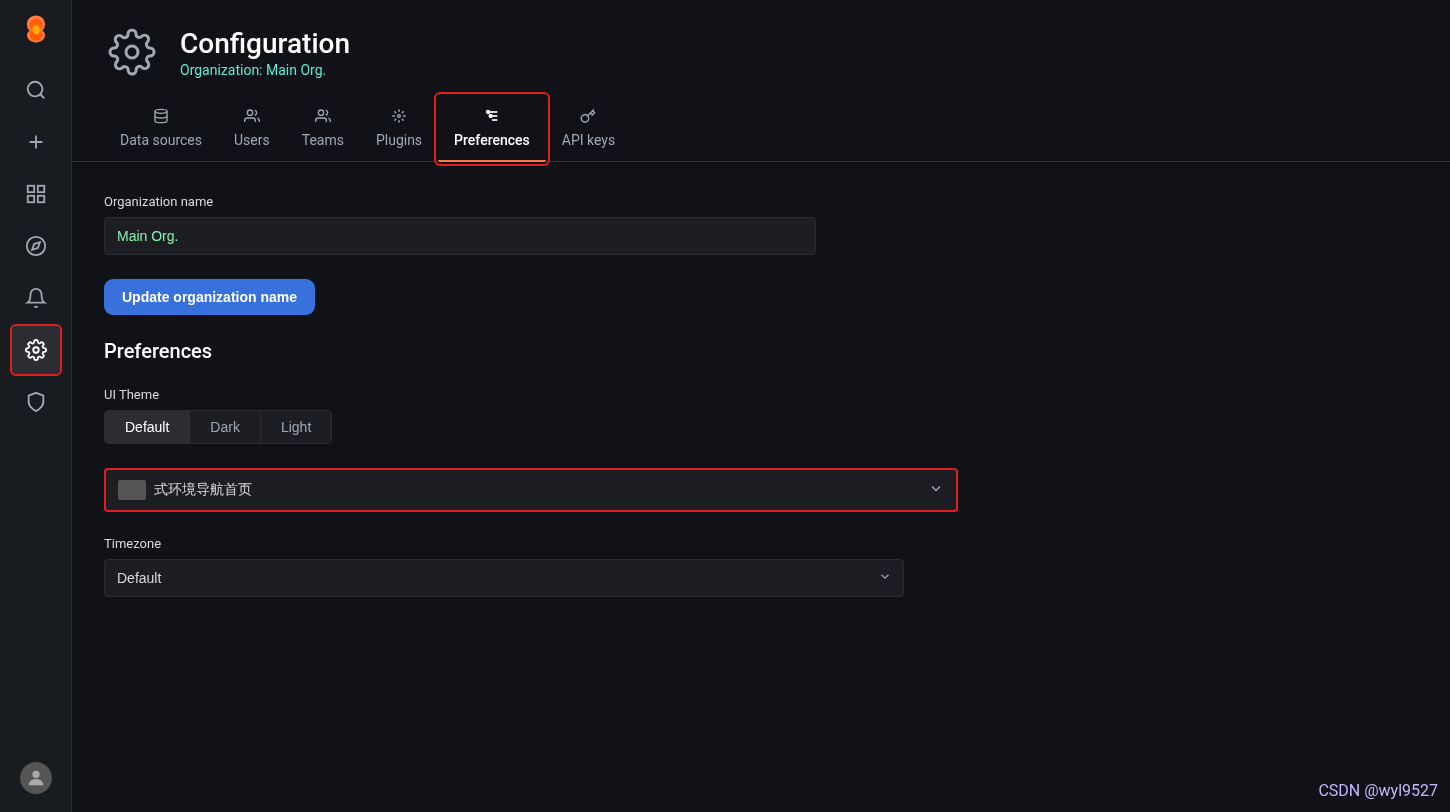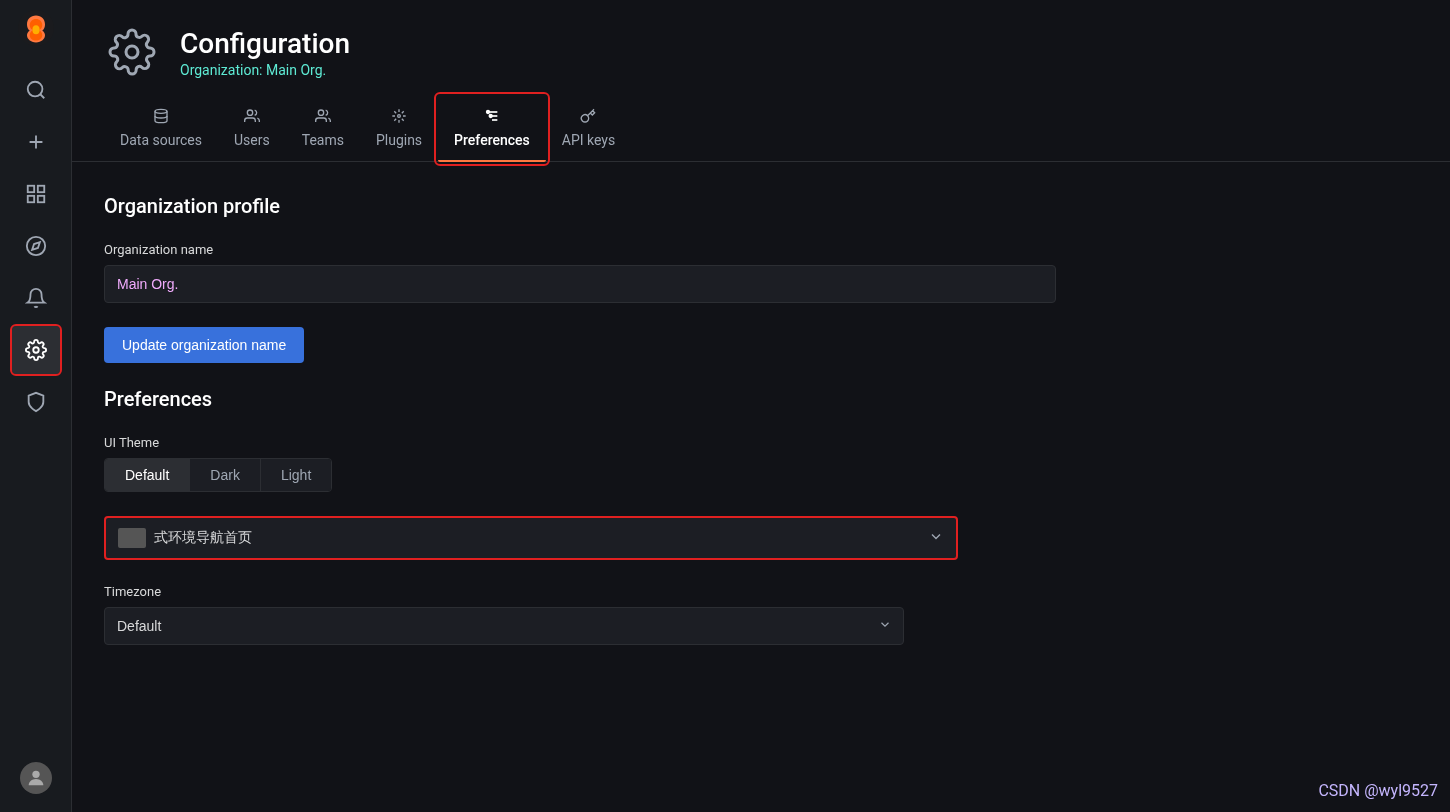--- a/index.html
+++ b/index.html
@@ -165,39 +165,39 @@
       margin-bottom: 24px;
     }
     .form-label {
       display: block;
       font-size: 13px;
       color: #d8d9da;
       margin-bottom: 8px;
       font-weight: 400;
     }
     .form-input {
-      width: 952px;
+      width: 712px;
       padding: 10px 12px;
       background: #1c1e24;
       border: 1px solid #2c2e33;
       border-radius: 4px;
-      color: #f0abfc;
+      color: #86efac;
       font-size: 14px;
       outline: none;
     }
 
     .btn-primary {
       background: #3871dc;
       color: #fff;
       border: none;
-      border-radius: 4px;
+      border-radius: 9px;
       padding: 10px 18px;
       font-size: 14px;
       cursor: pointer;
-      font-weight: 400;
+      font-weight: 700;
     }
 
     .preferences-section {
       margin-top: 16px;
     }
 
     
     .theme-selector {
       display: flex;
       gap: 0;
@@ -431,21 +431,20 @@
     <div class="nav-tab">
       <svg viewBox="0 0 24 24" fill="none" stroke="currentColor" stroke-width="2">
         <path d="M21 2l-2 2m-7.61 7.61a5.5 5.5 0 1 1-7.778 7.778 5.5 5.5 0 0 1 7.777-7.777zm0 0L15.5 7.5m0 0l3 3L22 7l-3-3m-3.5 3.5L19 4"></path>
       </svg>
       <span>API keys</span>
     </div>
   </div>
 
   <div class="content-area">
 
-    <h2 class="section-title">Organization profile</h2>
 
     <div class="form-group">
       <label class="form-label">Organization name</label>
       <input class="form-input" type="text" value="Main Org." style="">
     </div>
 
     <div class="form-group">
       <button class="btn-primary">Update organization name</button>
     </div>
 

